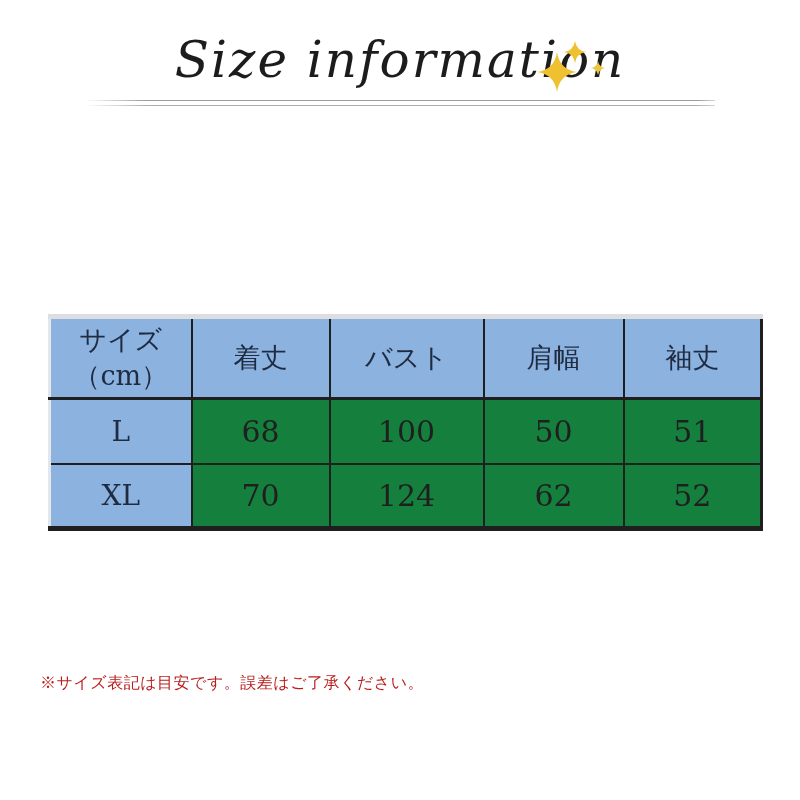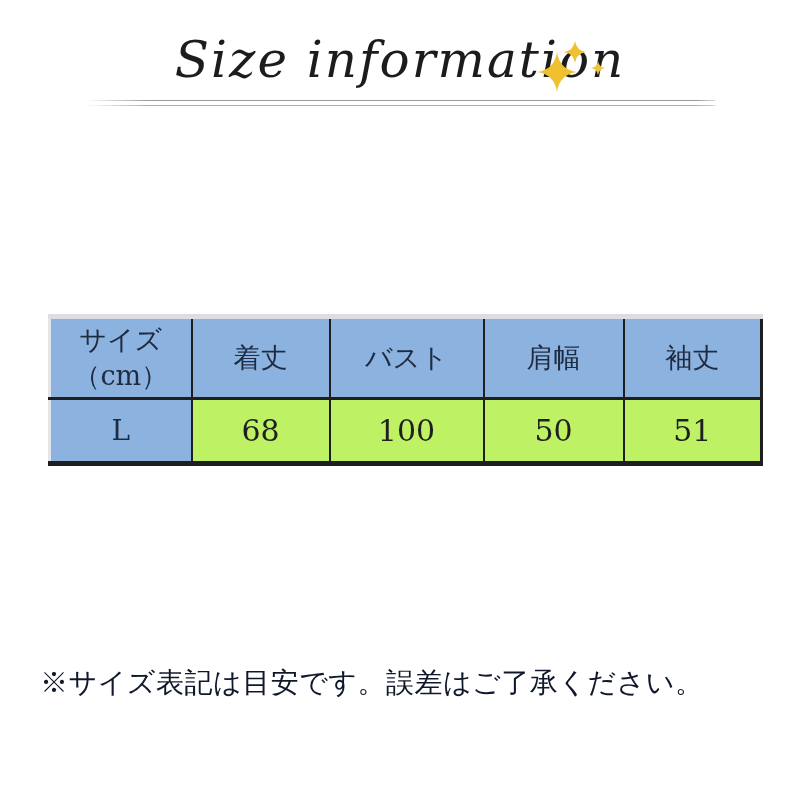--- a/index.html
+++ b/index.html
@@ -86,41 +86,41 @@
   .size-table tbody tr { height: 65px; }
 
   .size-table th {
     background: #8cb2e0;
     font-size: 27px;
     font-weight: 400;
     color: #1e2b40;
     line-height: 36px;
   }
   .size-table td {
-    background: #bef264;
+    background: #15803d;
     font-size: 30px;
     color: #1f1f1f;
   }
   .size-table td.cell-size {
     background: #8cb2e0;
     font-size: 28px;
     color: #1e2b40;
   }
 
   
   .notes {
     position: absolute;
     left: 40px;
     top: 666px;
     width: 760px;
   }
   .notes p {
-    font-size: 28px;
+    font-size: 16px;
     line-height: 33px;
-    color: #0f172a;
+    color: #b91c1c;
     letter-spacing: 0.5px;
     white-space: nowrap;
   }
 </style>
 </head>
 <body>
 
 <div class="page">
 
   <div class="title-wrap">
@@ -158,20 +158,27 @@
       </tr>
     </thead>
     <tbody>
       <tr>
         <td class="cell-size">L</td>
         <td>68</td>
         <td>100</td>
         <td>50</td>
         <td>51</td>
       </tr>
+      <tr>
+        <td class="cell-size">XL</td>
+        <td>70</td>
+        <td>124</td>
+        <td>62</td>
+        <td>52</td>
+      </tr>
     </tbody>
   </table>
 
   <div class="notes">
     <p>※サイズ表記は目安です。誤差はご了承ください。</p>
   </div>
 
 </div>
 
 </body></html>

